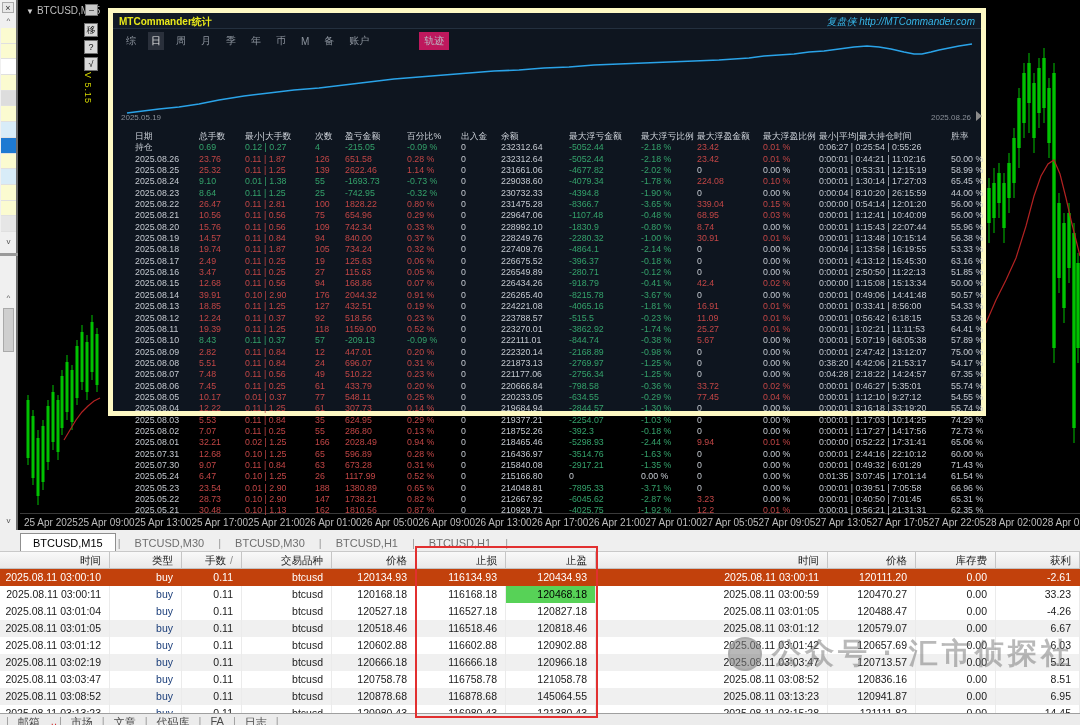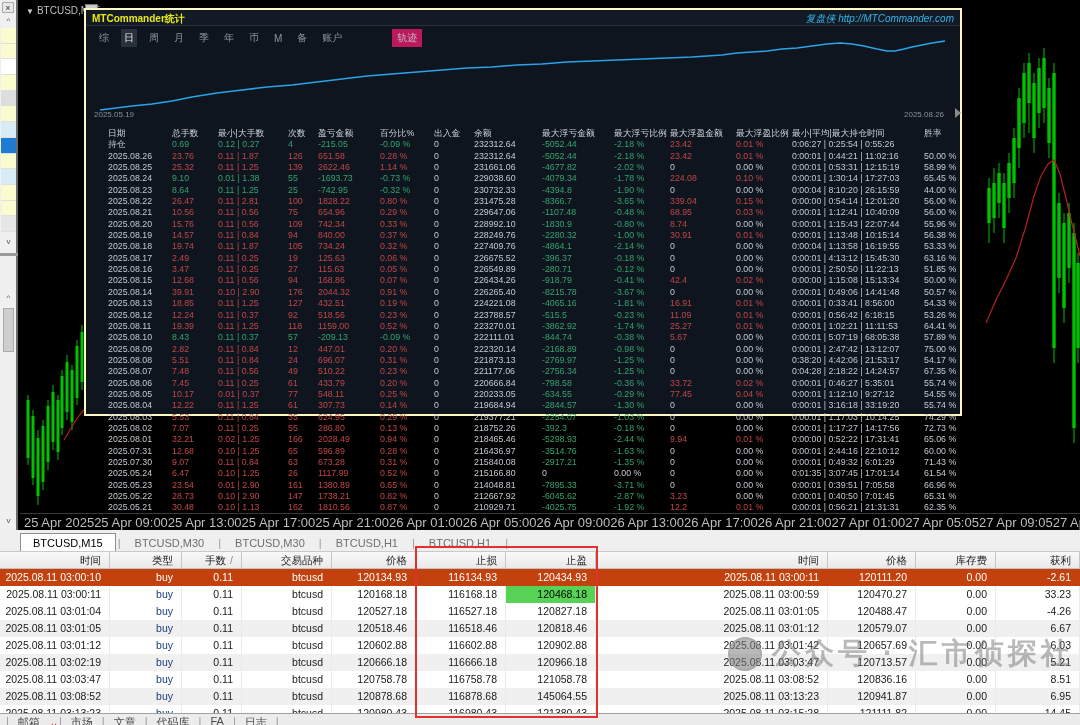--- a/index.html
+++ b/index.html
@@ -16,24 +16,24 @@
   .sb-thumb { position:absolute; left:3px; top:308px; width:11px; height:44px; background:#cfcfcf; border:1px solid #aaa; }
 
   
   .chartwin { position:absolute; left:20px; top:0; width:1060px; height:530px; background:#000; }
   .chart-title { position:absolute; left:6px; top:5px; color:#bfbfbf; font-size:10px; }
   .chart-title .tri { font-size:8px; color:#d0d0d0; margin-right:3px; }
   .minbox { position:absolute; left:65px; top:4px; width:13px; height:12px; background:#c9c9c9; border:1px solid #777; color:#222; font-size:9px; line-height:10px; text-align:center; }
   .ea-btn { position:absolute; left:64px; width:14px; height:14px; background:#d9d9d9; border:1px solid #6f6f6f; color:#111; font-size:9px; line-height:12px; text-align:center; }
   .ver { position:absolute; left:63px; top:72px; writing-mode:vertical-rl; color:#d6d800; font-size:9px; letter-spacing:1px; }
   .axis { position:absolute; left:0; bottom:0; width:1060px; height:17px; border-top:1px solid #3a3a3a; display:flex; justify-content:space-between; align-items:center; padding:0 4px 0 4px; }
-  .axis span { color:#bdbdbd; font-size:13px; white-space:nowrap; }
+  .axis span { color:#bdbdbd; font-size:10px; white-space:nowrap; }
 
   
-  .panel { position:absolute; left:64px; top:8px; width:878px; height:408px; background:#0e151f; border:2px solid #fef9c3; }
+  .panel { position:absolute; left:88px; top:8px; width:878px; height:408px; background:#0e151f; border:5px solid #fef9c3; }
   .p-titlebar { position:absolute; left:0; top:0; width:100%; height:16px; background:#121a26; border-bottom:1px solid #24303f; }
   .p-title { position:absolute; left:6px; top:2px; color:#e8e81a; font-size:10px; font-weight:bold; }
   .p-brand { position:absolute; right:6px; top:2px; color:#36b6e8; font-size:10px;font-style:italic; }
   .p-menu { position:absolute; left:10px; top:19px; display:flex; gap:9px; align-items:center; }
   .m-item { color:#8d949e; font-size:10px; padding:2px 3px; cursor:default; }
   .m-item.active { background:#2a303b; color:#e8e8e8; }
   .m-track { margin-left:38px; background:#be185d; color:#b9bfc7; font-size:10px; padding:2px 5px; }
   .equity-svg { position:absolute; left:6px; top:30px; }
   .eq-lab { position:absolute; color:#8a9099; font-size:8px; top:100px; }
   .eq-lab.start { left:8px; }
@@ -731,21 +731,21 @@
             <span class="scell">0.00 %</span>
             <span class="scell">0</span>
             <span class="scell">0.00 %</span>
             <span class="scell">0:01:35 | 3:07:45 | 17:01:14</span>
             <span class="scell">61.54 %</span>
           </div>
           <div class="srow">
             <span class="scell">2025.05.23</span>
             <span class="scell red">23.54</span>
             <span class="scell red">0.01 | 2.90</span>
-            <span class="scell red">161</span>
+            <span class="scell red">188</span>
             <span class="scell red">1380.89</span>
             <span class="scell red">0.65 %</span>
             <span class="scell">0</span>
             <span class="scell">214048.81</span>
             <span class="scell green">-7895.33</span>
             <span class="scell green">-3.71 %</span>
             <span class="scell">0</span>
             <span class="scell">0.00 %</span>
             <span class="scell">0:00:01 | 0:39:51 | 7:05:58</span>
             <span class="scell">66.96 %</span>

